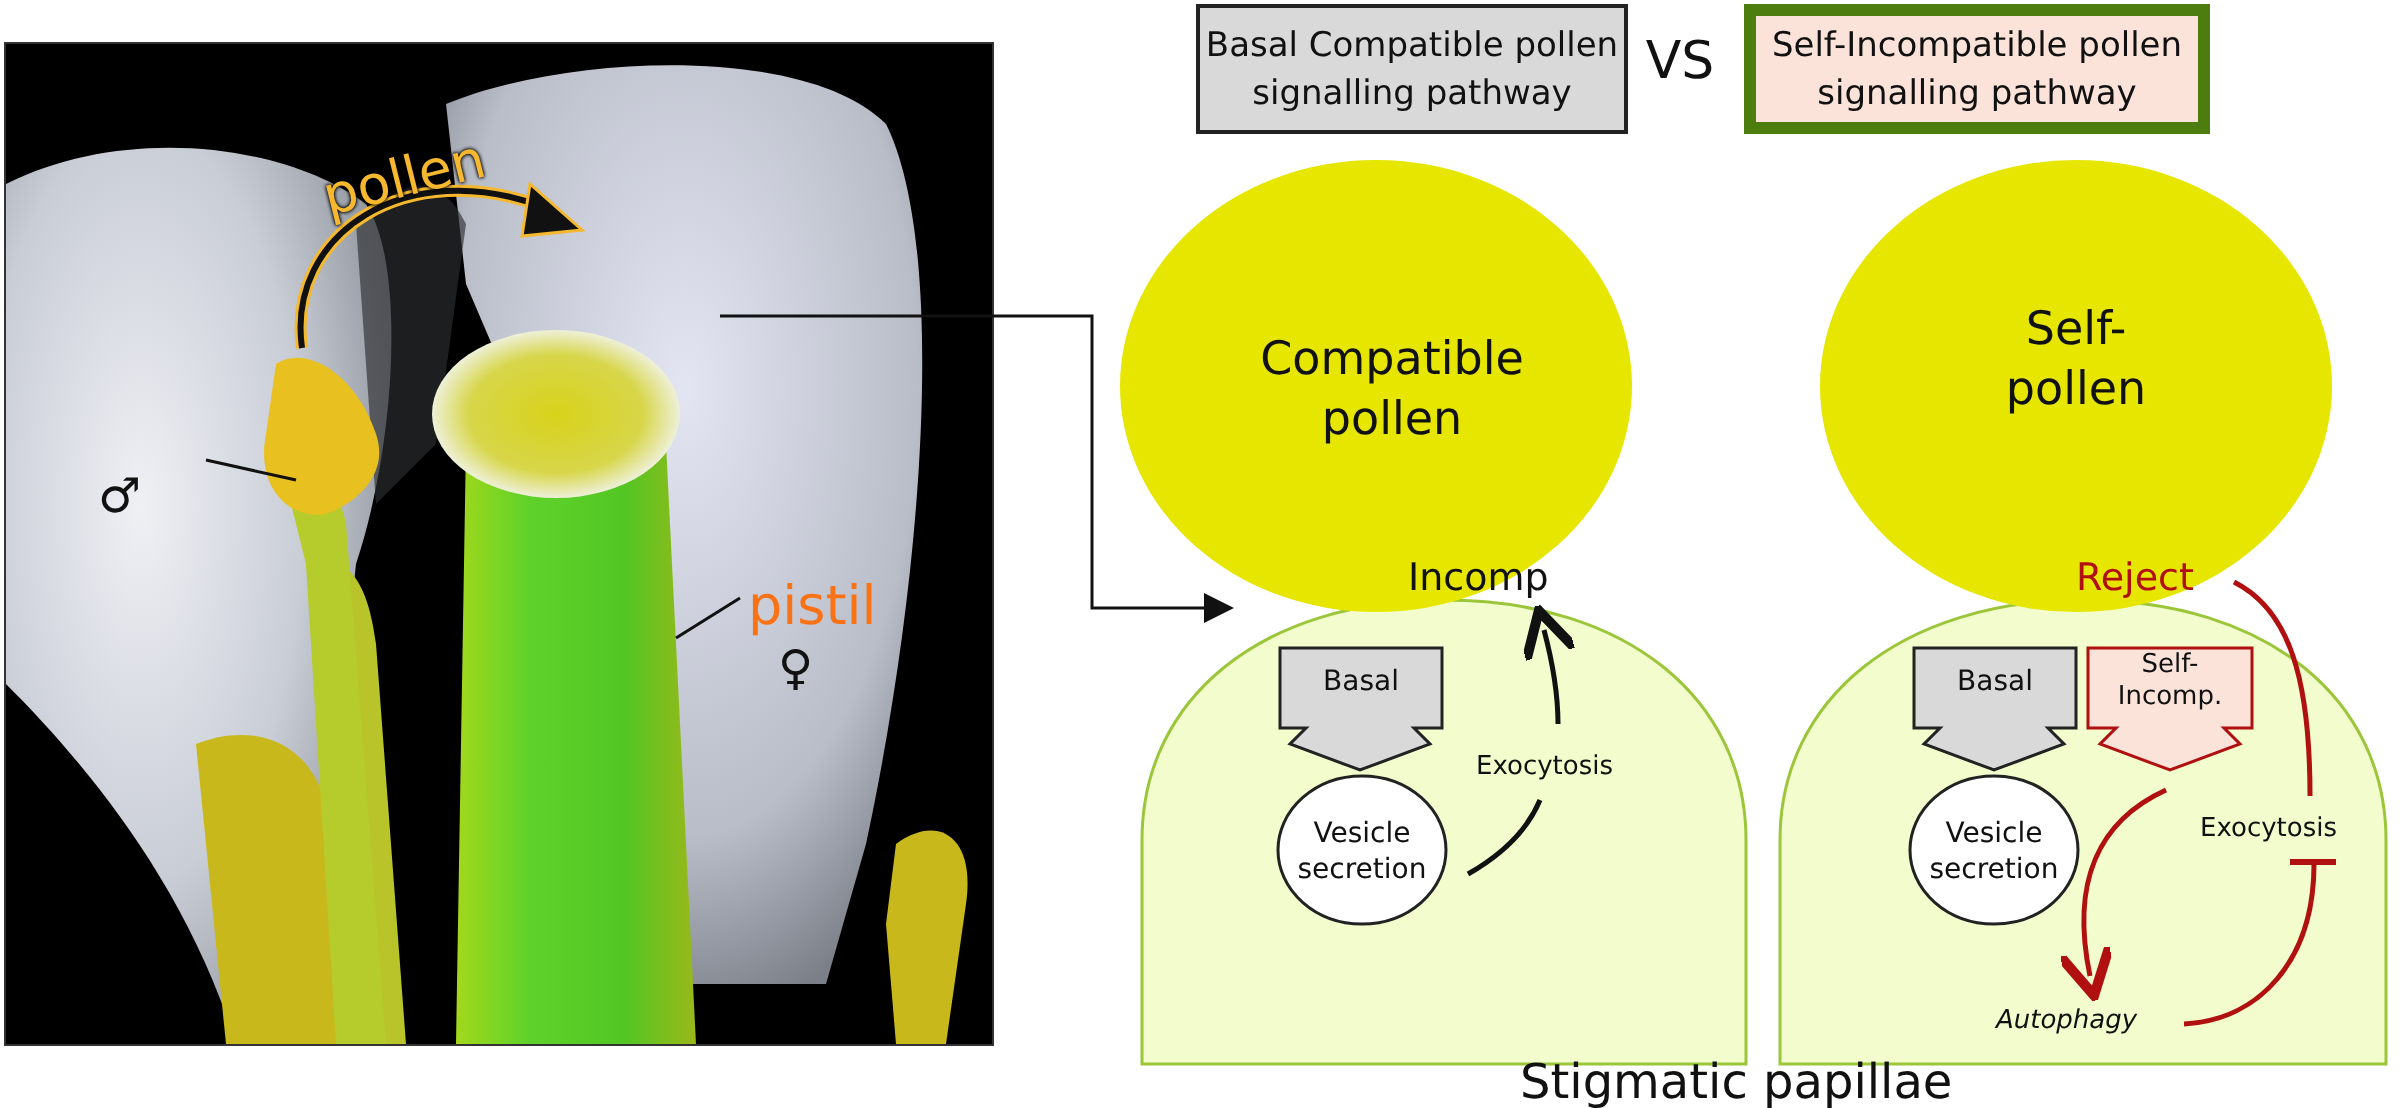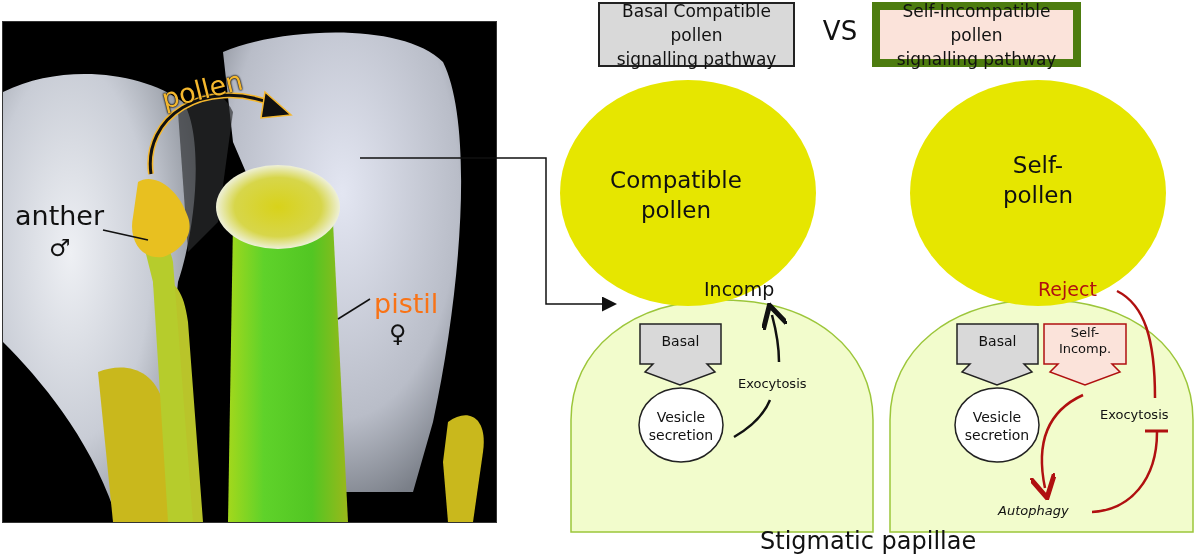--- a/index.html
+++ b/index.html
@@ -4,22 +4,22 @@
 <style>
   html, body { margin: 0; padding: 0; background: #ffffff; }
   body { width: 1200px; height: 554px; position: relative; overflow: hidden;
          font-family: "DejaVu Sans", "Liberation Sans", sans-serif; color: #111; }
   .abs { position: absolute; }
   #photo { left: 2px; top: 21px; width: 493px; height: 500px; border: 1px solid #333;
            background: #000; overflow: hidden; }
   svg { display: block; }
   .header-box { top: 2px; height: 65px; display: flex; align-items: center; justify-content: center;
                 text-align: center; font-size: 17px; line-height: 24px; box-sizing: border-box; }
-  #hdr-basal { left: 598px; width: 197px; background: #d9d9d9; border: 2px solid #222; }
-  #hdr-self { left: 872px; width: 209px; background: #fbe3da; border: 8px solid #4d7c0f; }
+  #hdr-basal { left: 598px; width: 216px; background: #d9d9d9; border: 2px solid #222; }
+  #hdr-self { left: 872px; width: 233px; background: #fbe3da; border: 6px solid #4d7c0f; }
   #vs { left: 820px; top: 16px; width: 40px; text-align: center; font-size: 26px; }
   .pollen-label { text-align: center; font-size: 23px; line-height: 30px; }
   .small { font-size: 13px; }
   .label-text { font-size: 14px; }
   #footer { left: 760px; top: 527px; font-size: 24px; }
 </style>
 </head>
 <body>
 
 <div id="photo" class="abs">
@@ -70,21 +70,20 @@
 
     <path d="M148,152 C140,95 200,55 270,82" fill="none" stroke="#f5b82e" stroke-width="6"></path>
     <path d="M148,152 C140,95 200,55 270,82" fill="none" stroke="#111" stroke-width="3"></path>
     <polygon points="262,70 288,93 258,96" fill="#111" stroke="#f5b82e" stroke-width="1.5"></polygon>
 
     <line x1="100" y1="208" x2="145" y2="218" stroke="#111" stroke-width="1.5"></line>
 
     <line x1="335" y1="297" x2="367" y2="277" stroke="#111" stroke-width="1.5"></line>
   </svg>
   <div class="abs" style="left:158px;top:52px;transform:rotate(-14deg);font-size:27px;color:#f5b82e;text-shadow:0 0 2px #000,0 0 2px #000;">pollen</div>
-  <div class="abs" style="left:12px;top:178px;font-size:27px;color:#111;">anther</div>
   <div class="abs" style="left:46px;top:212px;font-size:24px;color:#111;">♂</div>
   <div class="abs" style="left:371px;top:266px;font-size:27px;color:#f97316;">pistil</div>
   <div class="abs" style="left:386px;top:298px;font-size:24px;color:#111;">♀</div>
 </div>
 
 <svg class="abs" style="left:0;top:0;" width="1200" height="554">
   <defs>
     <marker id="arrBlack" markerWidth="10" markerHeight="10" refX="8" refY="5" orient="auto">
       <path d="M0,0 L10,5 L0,10 Z" fill="#111"></path>
     </marker>
@@ -132,21 +131,21 @@
   </div>
 </div>
 <div id="vs" class="abs">VS</div>
 <div id="hdr-self" class="abs header-box">
   <div>
     <div>Self-Incompatible pollen</div>
     <div>signalling pathway</div>
   </div>
 </div>
 
-<div class="abs pollen-label" style="left:588px;top:165px;width:176px;">
+<div class="abs pollen-label" style="left:608px;top:165px;width:176px;">
   <div>Compatible</div>
   <div>pollen</div>
 </div>
 <div class="abs" style="left:704px;top:278px;font-size:19px;">Incomp</div>
 <div class="abs label-text" style="left:640px;top:333px;width:81px;text-align:center;">Basal</div>
 <div class="abs label-text" style="left:640px;top:408px;width:82px;text-align:center;line-height:18px;">
   <div>Vesicle</div>
   <div>secretion</div>
 </div>
 <div class="abs small" style="left:738px;top:376px;">Exocytosis</div>

